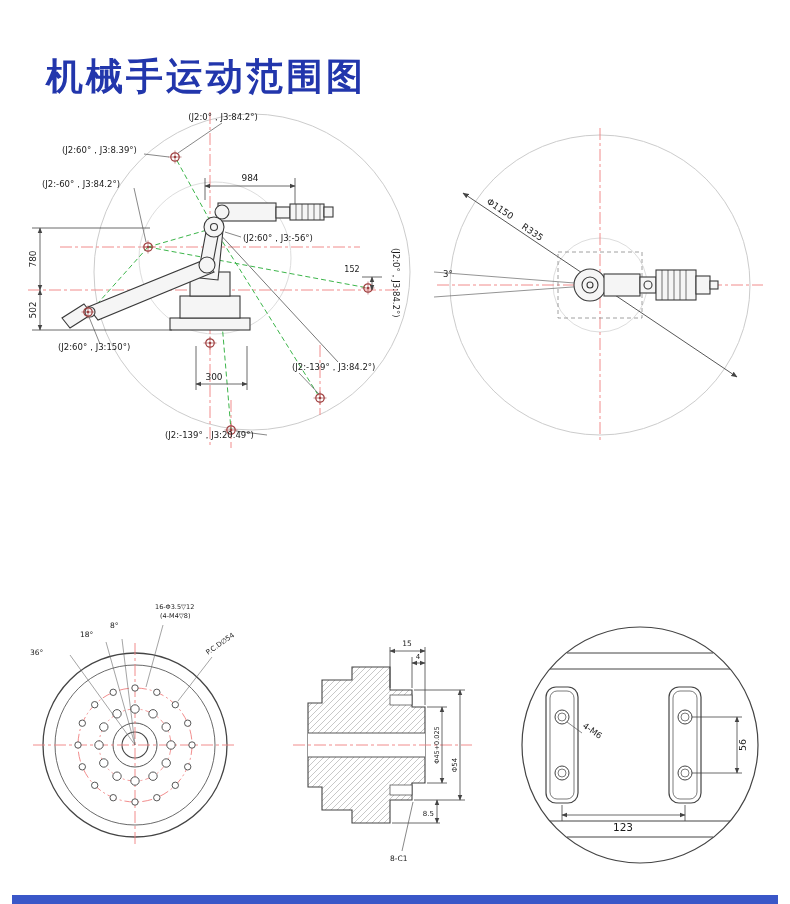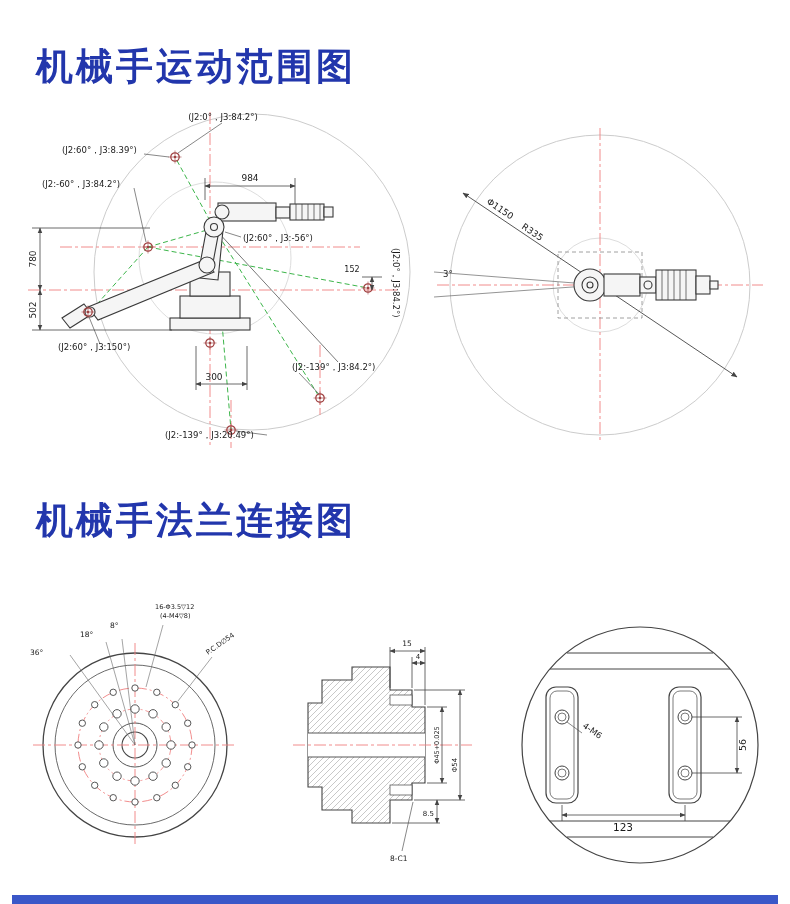--- a/index.html
+++ b/index.html
@@ -1,21 +1,21 @@
 <!DOCTYPE html>
 <html><head>
 <meta charset="utf-8">
 <style>
   html,body { margin:0; padding:0; background:#ffffff; }
   .page {
     position:relative; width:790px; height:904px; background:#ffffff;
     font-family:"DejaVu Sans", sans-serif; overflow:hidden;
   }
   .sec-title {
-    position:absolute; left:36px; margin:0;
+    position:absolute; left:36px; margin:10px;
     font-size:37px; font-weight:bold; letter-spacing:3px;
     color:#2236ac; font-family:"DejaVu Sans", sans-serif;
   }
   #title-motion { top:42px; }
   #title-flange { top:496px; }
   #svg-motion { position:absolute; left:0; top:100px; }
   #svg-flange { position:absolute; left:0; top:595px; }
   .footer-bar {
     position:absolute; left:12px; right:12px; bottom:0; height:9px;
     background:#3a57c8;
@@ -185,21 +185,20 @@
           <line x1="662" y1="170" x2="662" y2="200"></line>
           <line x1="668" y1="170" x2="668" y2="200"></line>
           <line x1="674" y1="170" x2="674" y2="200"></line>
           <line x1="680" y1="170" x2="680" y2="200"></line>
           <line x1="686" y1="170" x2="686" y2="200"></line>
         </g>
       </g>
     </g>
   </svg>
 
-  <h1 id="title-flange" class="sec-title">机械手法兰连接图</h1>
 
   <svg id="svg-flange" width="790" height="309" viewBox="0 0 790 309">
     <defs>
       <marker id="arrB" viewBox="0 0 10 10" refX="9" refY="5" markerWidth="7" markerHeight="7" orient="auto-start-reverse">
         <path d="M0,1 L10,5 L0,9 z" fill="#444"></path>
       </marker>
       <pattern id="hatchB" width="6" height="6" patternUnits="userSpaceOnUse">
         <path d="M0,6 L6,0" stroke="#b0b0b0" stroke-width="0.7"></path>
       </pattern>
     </defs>

